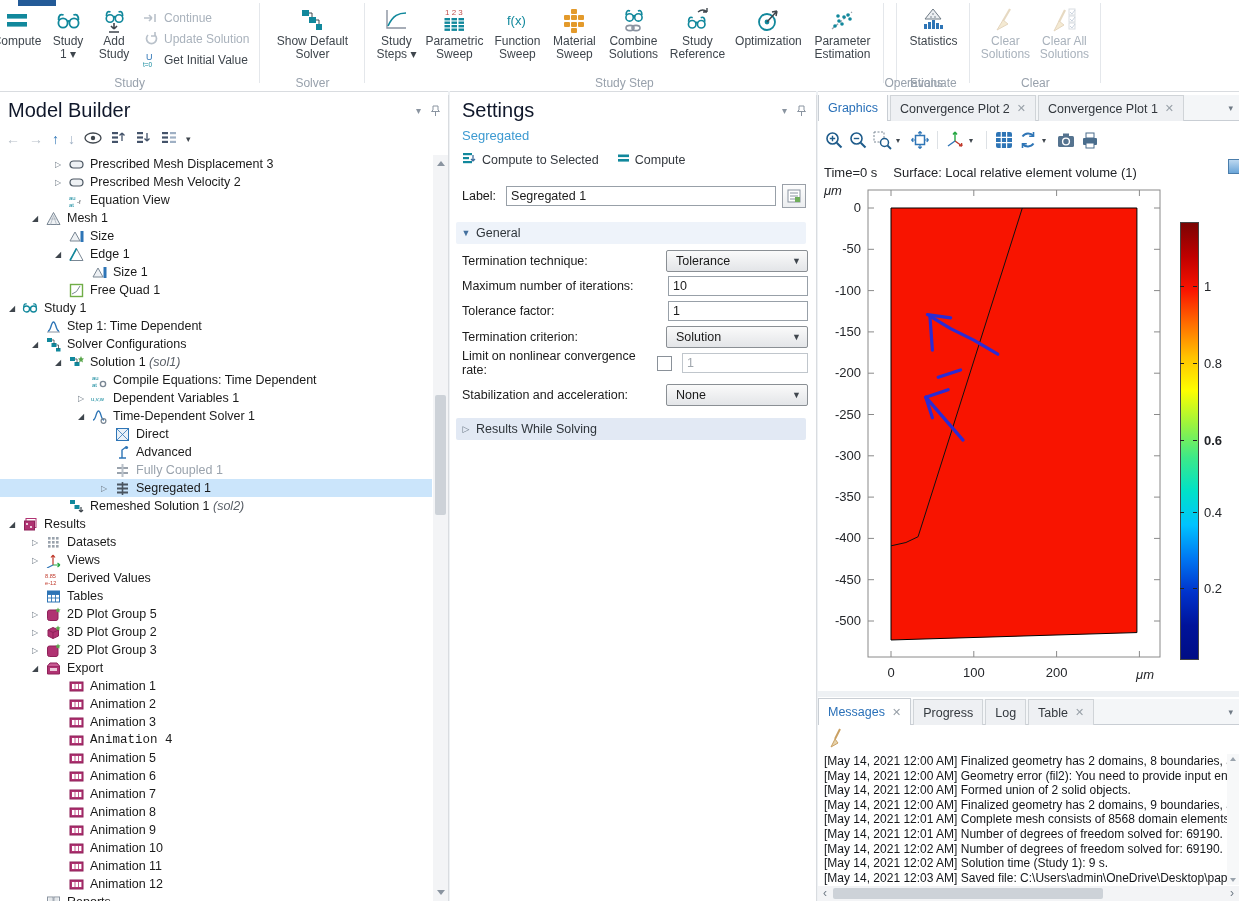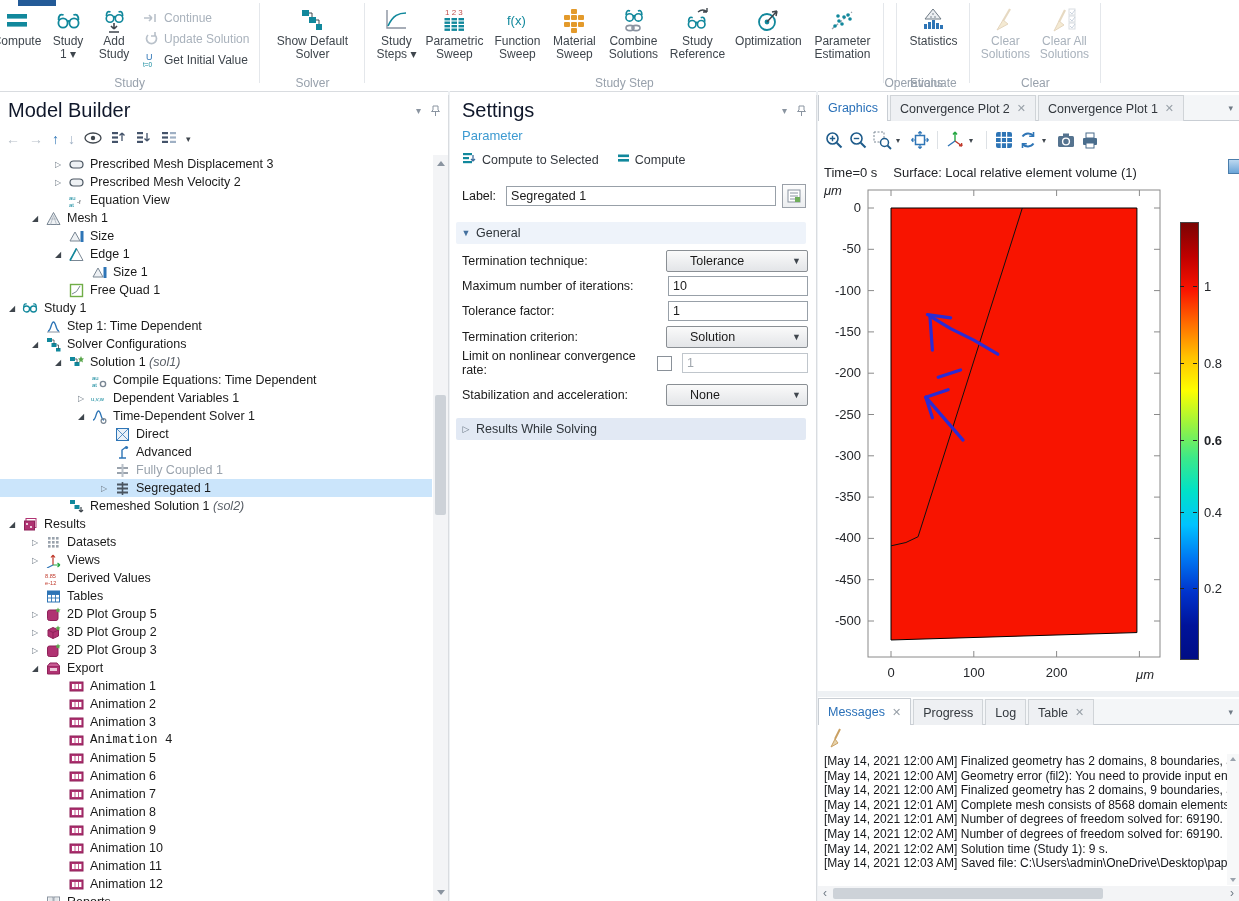--- a/index.html
+++ b/index.html
@@ -53,21 +53,21 @@
   #st-labelrow{position:absolute;left:12px;top:90px;right:10px;height:22px;display:flex;align-items:center;}
   #st-labelrow label{font-size:12.5px;margin-right:10px;}
   .txt{height:18px;border:1px solid #98a0a8;font-size:12.5px;padding:0 4px;font-family:"Liberation Sans",sans-serif;color:#1a1a1a;}
   #label-input{width:260px;}
   #label-btn{margin-left:6px;width:22px;height:22px;border:1px solid #9aa0a8;background:linear-gradient(#fdfdfd,#eceef0);display:flex;align-items:center;justify-content:center;}
   .sec-hdr{position:absolute;left:6px;right:10px;height:22px;display:flex;align-items:center;font-size:12.5px;color:#2f353b;border-radius:2px;}
   .sec-hdr .tri{width:20px;text-align:center;font-size:9px;color:#44719f;}
   .form-row{position:absolute;left:12px;right:8px;height:22px;display:flex;align-items:center;font-size:12.5px;}
   .form-row .flabel{flex:1;}
   .combo{position:relative;width:142px;height:22px;border:1px solid #8a8f94;border-radius:2px;
-         background:linear-gradient(#fafafa,#e3e5e8);display:flex;align-items:center;font-size:12.5px;padding-left:23px;box-sizing:border-box;}
+         background:linear-gradient(#fafafa,#e3e5e8);display:flex;align-items:center;font-size:12.5px;padding-left:9px;box-sizing:border-box;}
   .combo .carr{position:absolute;right:6px;font-size:9px;color:#3f464d;}
   .fr-input{width:130px;}
   .chk{width:13px;height:13px;border:1px solid #8a9199;background:#fff;margin-right:10px;}
   .fr-input.disabled{color:#a0a7ae;border-color:#c0c6cc;}
   
   .tabbar{position:absolute;left:0;right:0;height:26px;display:flex;align-items:flex-end;background:#f4f6f8;}
   .tabbar .tabline{position:absolute;left:0;right:0;bottom:0;height:1px;background:#c9ced4;}
   .tab{position:relative;height:25px;display:flex;align-items:center;padding:0 9px;font-size:12.5px;color:#33383e;
        background:#eef0f3;border:1px solid #d0d4d8;border-bottom:none;margin-right:2px;z-index:1;}
   .tab.active{background:#fff;color:#2970b8;border-color:#c9ced4;height:26px;z-index:2;}
@@ -839,21 +839,21 @@
   </div>
 
   <div id="settings-panel">
     <div id="st-title" class="panel-title">Settings</div>
     <div class="hdr-icons" style="right:10px">
       <span>▾</span>
       <span><svg width="9" height="12" viewBox="0 0 9 12">
             <path d="M2,1 h5 v4 l1.5,1.5 h-8 L2,5 z M4.5,7 v4" stroke="#8a94a0" fill="none" stroke-width="1"></path>
           </svg></span>
     </div>
-    <div id="st-subtitle">Parameter</div>
+    <div id="st-subtitle">Segregated</div>
     <div id="st-toolbar">
       <span class="st-tb-item">
         <span><svg width="15" height="14" viewBox="0 0 15 14">
               <rect x="1" y="2" width="9" height="2.2" fill="#11889c"></rect>
               <rect x="1" y="6" width="6" height="2.2" fill="#11889c"></rect>
               <rect x="1" y="10" width="9" height="2.2" fill="#11889c"></rect>
               <path d="M11,4 v6 M11,10 l-2,-2 M11,10 l2,-2" stroke="#3f6e9e" fill="none" stroke-width="1.3"></path>
             </svg></span>
         <span>Compute to Selected</span>
       </span>
@@ -1110,20 +1110,21 @@
       </div>
     <div id="msg-broom">
       <svg width="16" height="21" viewBox="0 0 16 21">
           <path d="M12,1 L7,11" stroke="#c9a063" stroke-width="2"></path>
           <path d="M7,11 L3,19 L10,15 Z" fill="#e7d3ab" stroke="#c9a063" stroke-width="1"></path>
         </svg>
     </div>
     <div id="msg-list">
         <div class="msg-line">[May 14, 2021 12:00 AM] Finalized geometry has 2 domains, 8 boundaries, and</div>
         <div class="msg-line">[May 14, 2021 12:00 AM] Geometry error (fil2): You need to provide input entit</div>
+        <div class="msg-line">[May 14, 2021 12:00 AM] Formed union of 2 solid objects.</div>
         <div class="msg-line">[May 14, 2021 12:00 AM] Finalized geometry has 2 domains, 9 boundaries, and</div>
         <div class="msg-line">[May 14, 2021 12:01 AM] Complete mesh consists of 8568 domain elements an</div>
         <div class="msg-line">[May 14, 2021 12:01 AM] Number of degrees of freedom solved for: 69190.</div>
         <div class="msg-line">[May 14, 2021 12:02 AM] Number of degrees of freedom solved for: 69190.</div>
         <div class="msg-line">[May 14, 2021 12:02 AM] Solution time (Study 1): 9 s.</div>
         <div class="msg-line">[May 14, 2021 12:03 AM] Saved file: C:\Users\admin\OneDrive\Desktop\paper</div>
       </div>
     <div id="msg-vscroll">
       <div class="sarrow" style="left:3px;top:3px;border-left:3px solid transparent;border-right:3px solid transparent;border-bottom:4px solid #9aa3ad;"></div>
       <div class="sarrow" style="left:3px;bottom:3px;border-left:3px solid transparent;border-right:3px solid transparent;border-top:4px solid #9aa3ad;"></div>

